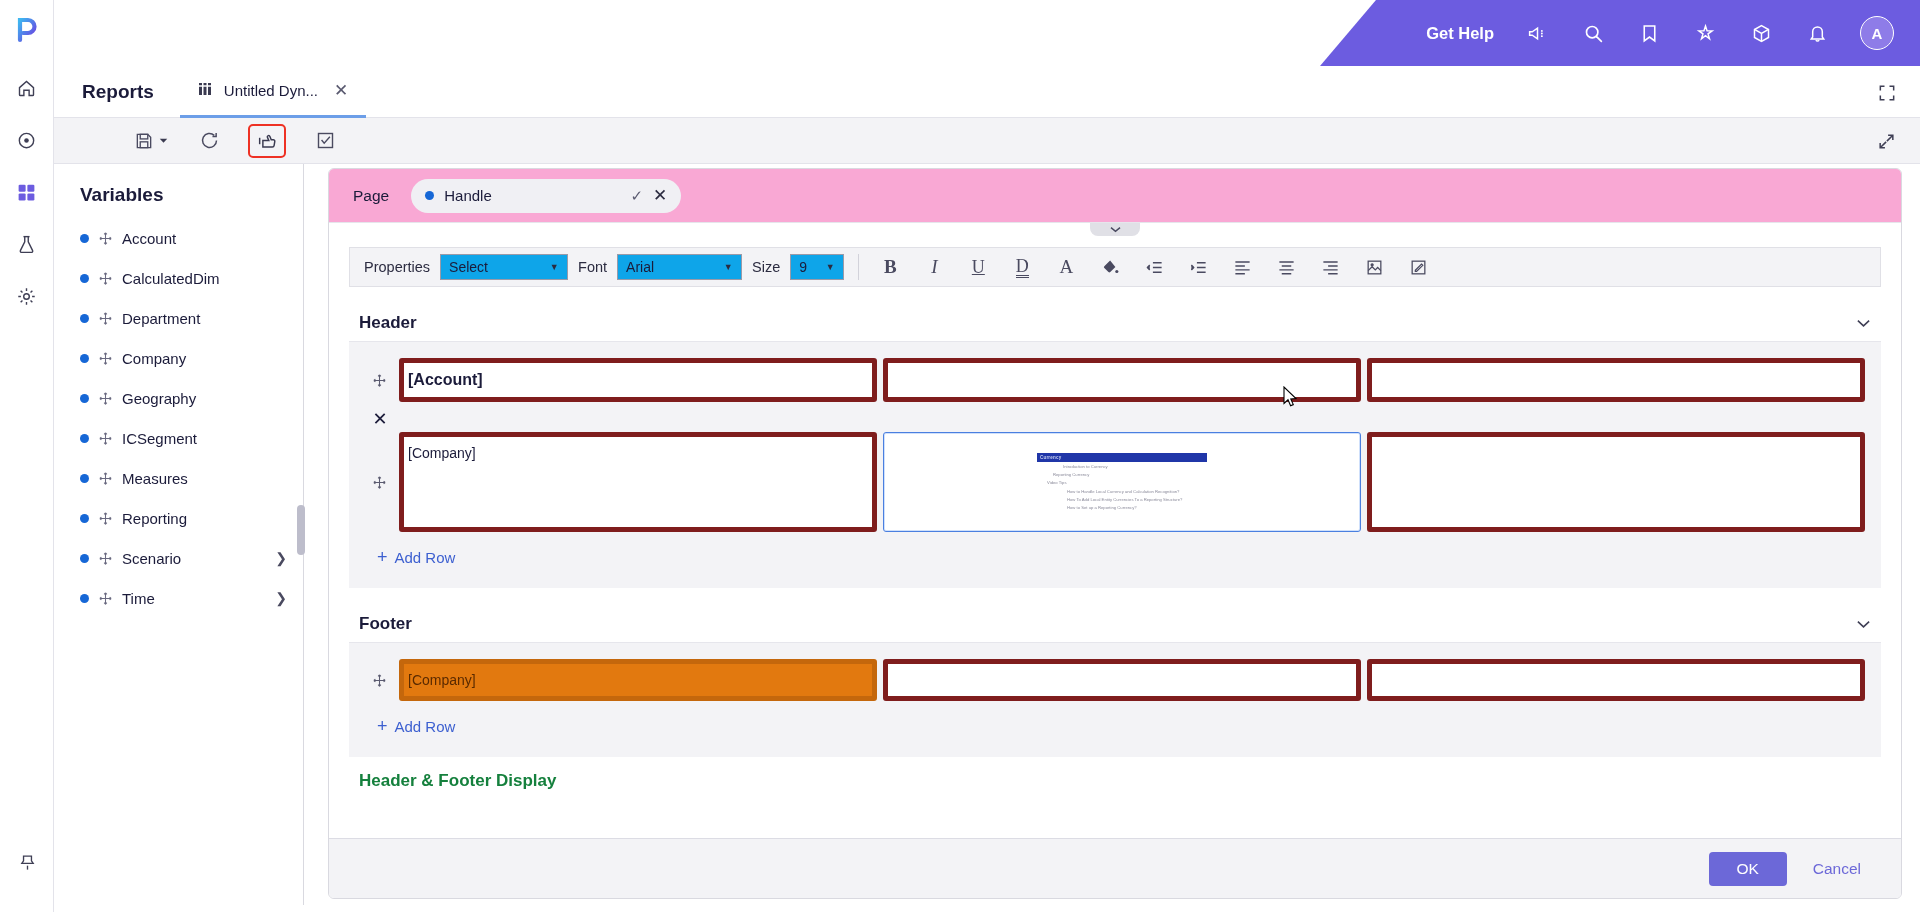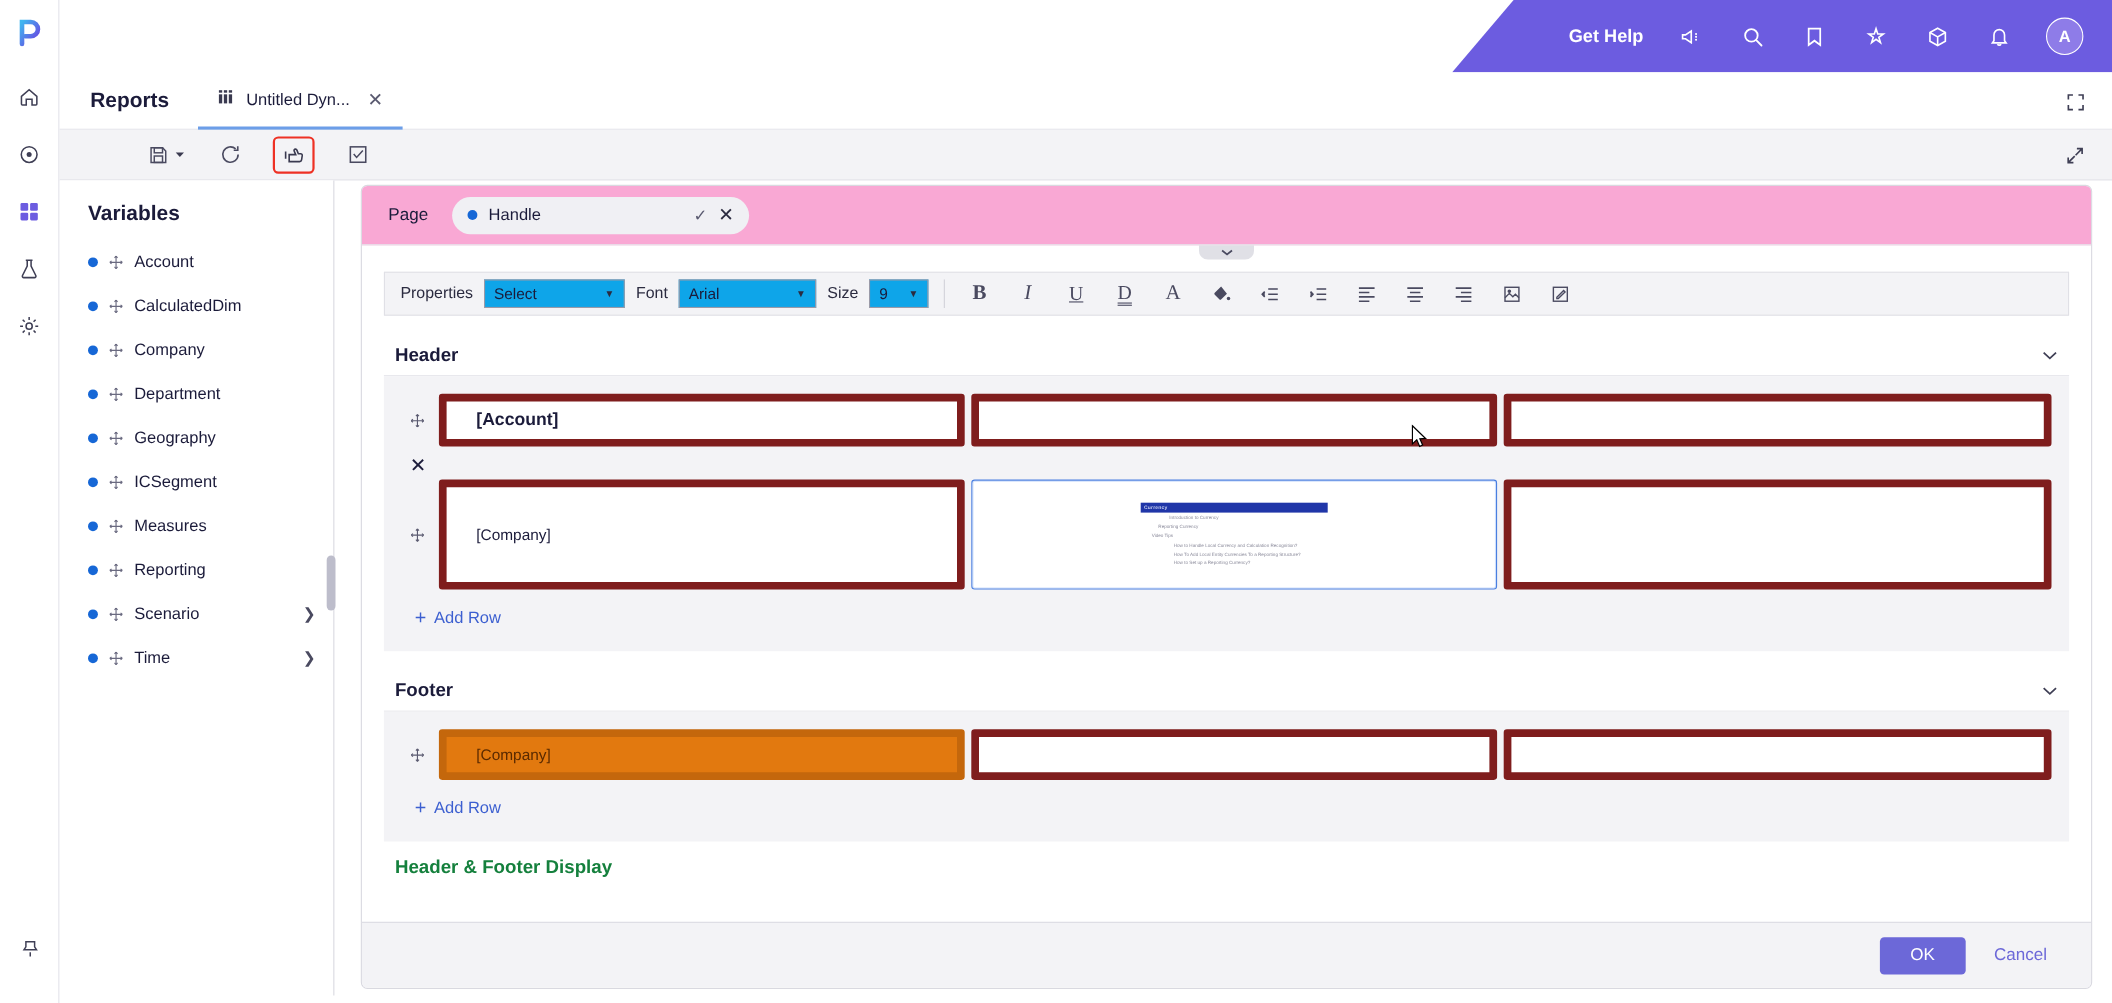--- a/index.html
+++ b/index.html
@@ -164,22 +164,22 @@
     border-bottom:1px solid #e6e6ec;
   }
   .sec-chev{ color:#3f3f55; font-size:13px; cursor:pointer;}
   .sec-body{ background:#f3f3f6; padding:16px 16px 8px 16px; }
   .grid-row{ display:flex; align-items:stretch; gap:6px; margin-bottom:4px; }
   .drag-h{
     width:28px; display:flex; align-items:center; justify-content:center;
     color:#5a5a70; cursor:move; flex:none;
   }
   .cell{
-    background:#fff; border:7px solid #7f1d1d; border-radius:3px;
-    display:flex; align-items:center; padding:8px 27px;
+    background:#fff; border:5px solid #7f1d1d; border-radius:3px;
+    display:flex; align-items:flex-start; padding:8px 4px;
     font-size:14px; color:#1b1b3a;
   }
   .cell-1{ flex:0 0 478px; }
   .cell-2{ flex:0 0 478px; }
   .cell-3{ flex:1 1 auto; }
   .cell.bold{ font-weight:bold; font-size:16px; }
   .cell.sel-blue{ border:1.5px solid #4a7fe0; box-shadow:0 0 0 1px #cfe0fb inset; }
   .cell.orange{ background:#e2790f; border-color:#c4670c; color:#5a2a00;}
   .row-x{
     color:#1b1b3a; font-size:18px; cursor:pointer;
@@ -404,31 +404,31 @@
           <span>CalculatedDim</span>
         </div>
         <div class="var-item">
           <span class="var-dot"></span>
           <span class="var-move">
             <svg width="15" height="15" viewBox="0 0 24 24" fill="none" stroke="currentColor" stroke-width="1.7">
               <path d="M12 3v18M3 12h18"></path>
               <path d="M12 3l-2.2 2.4M12 3l2.2 2.4M12 21l-2.2-2.4M12 21l2.2-2.4M3 12l2.4-2.2M3 12l2.4 2.2M21 12l-2.4-2.2M21 12l-2.4 2.2"></path>
             </svg>
           </span>
+          <span>Department</span>
+        </div>
+        <div class="var-item">
+          <span class="var-dot"></span>
+          <span class="var-move">
+            <svg width="15" height="15" viewBox="0 0 24 24" fill="none" stroke="currentColor" stroke-width="1.7">
+              <path d="M12 3v18M3 12h18"></path>
+              <path d="M12 3l-2.2 2.4M12 3l2.2 2.4M12 21l-2.2-2.4M12 21l2.2-2.4M3 12l2.4-2.2M3 12l2.4 2.2M21 12l-2.4-2.2M21 12l-2.4 2.2"></path>
+            </svg>
+          </span>
           <span>Company</span>
-        </div>
-        <div class="var-item">
-          <span class="var-dot"></span>
-          <span class="var-move">
-            <svg width="15" height="15" viewBox="0 0 24 24" fill="none" stroke="currentColor" stroke-width="1.7">
-              <path d="M12 3v18M3 12h18"></path>
-              <path d="M12 3l-2.2 2.4M12 3l2.2 2.4M12 21l-2.2-2.4M12 21l2.2-2.4M3 12l2.4-2.2M3 12l2.4 2.2M21 12l-2.4-2.2M21 12l-2.4 2.2"></path>
-            </svg>
-          </span>
-          <span>Department</span>
         </div>
         <div class="var-item">
           <span class="var-dot"></span>
           <span class="var-move">
             <svg width="15" height="15" viewBox="0 0 24 24" fill="none" stroke="currentColor" stroke-width="1.7">
               <path d="M12 3v18M3 12h18"></path>
               <path d="M12 3l-2.2 2.4M12 3l2.2 2.4M12 21l-2.2-2.4M12 21l2.2-2.4M3 12l2.4-2.2M3 12l2.4 2.2M21 12l-2.4-2.2M21 12l-2.4 2.2"></path>
             </svg>
           </span>
           <span>Geography</span>

